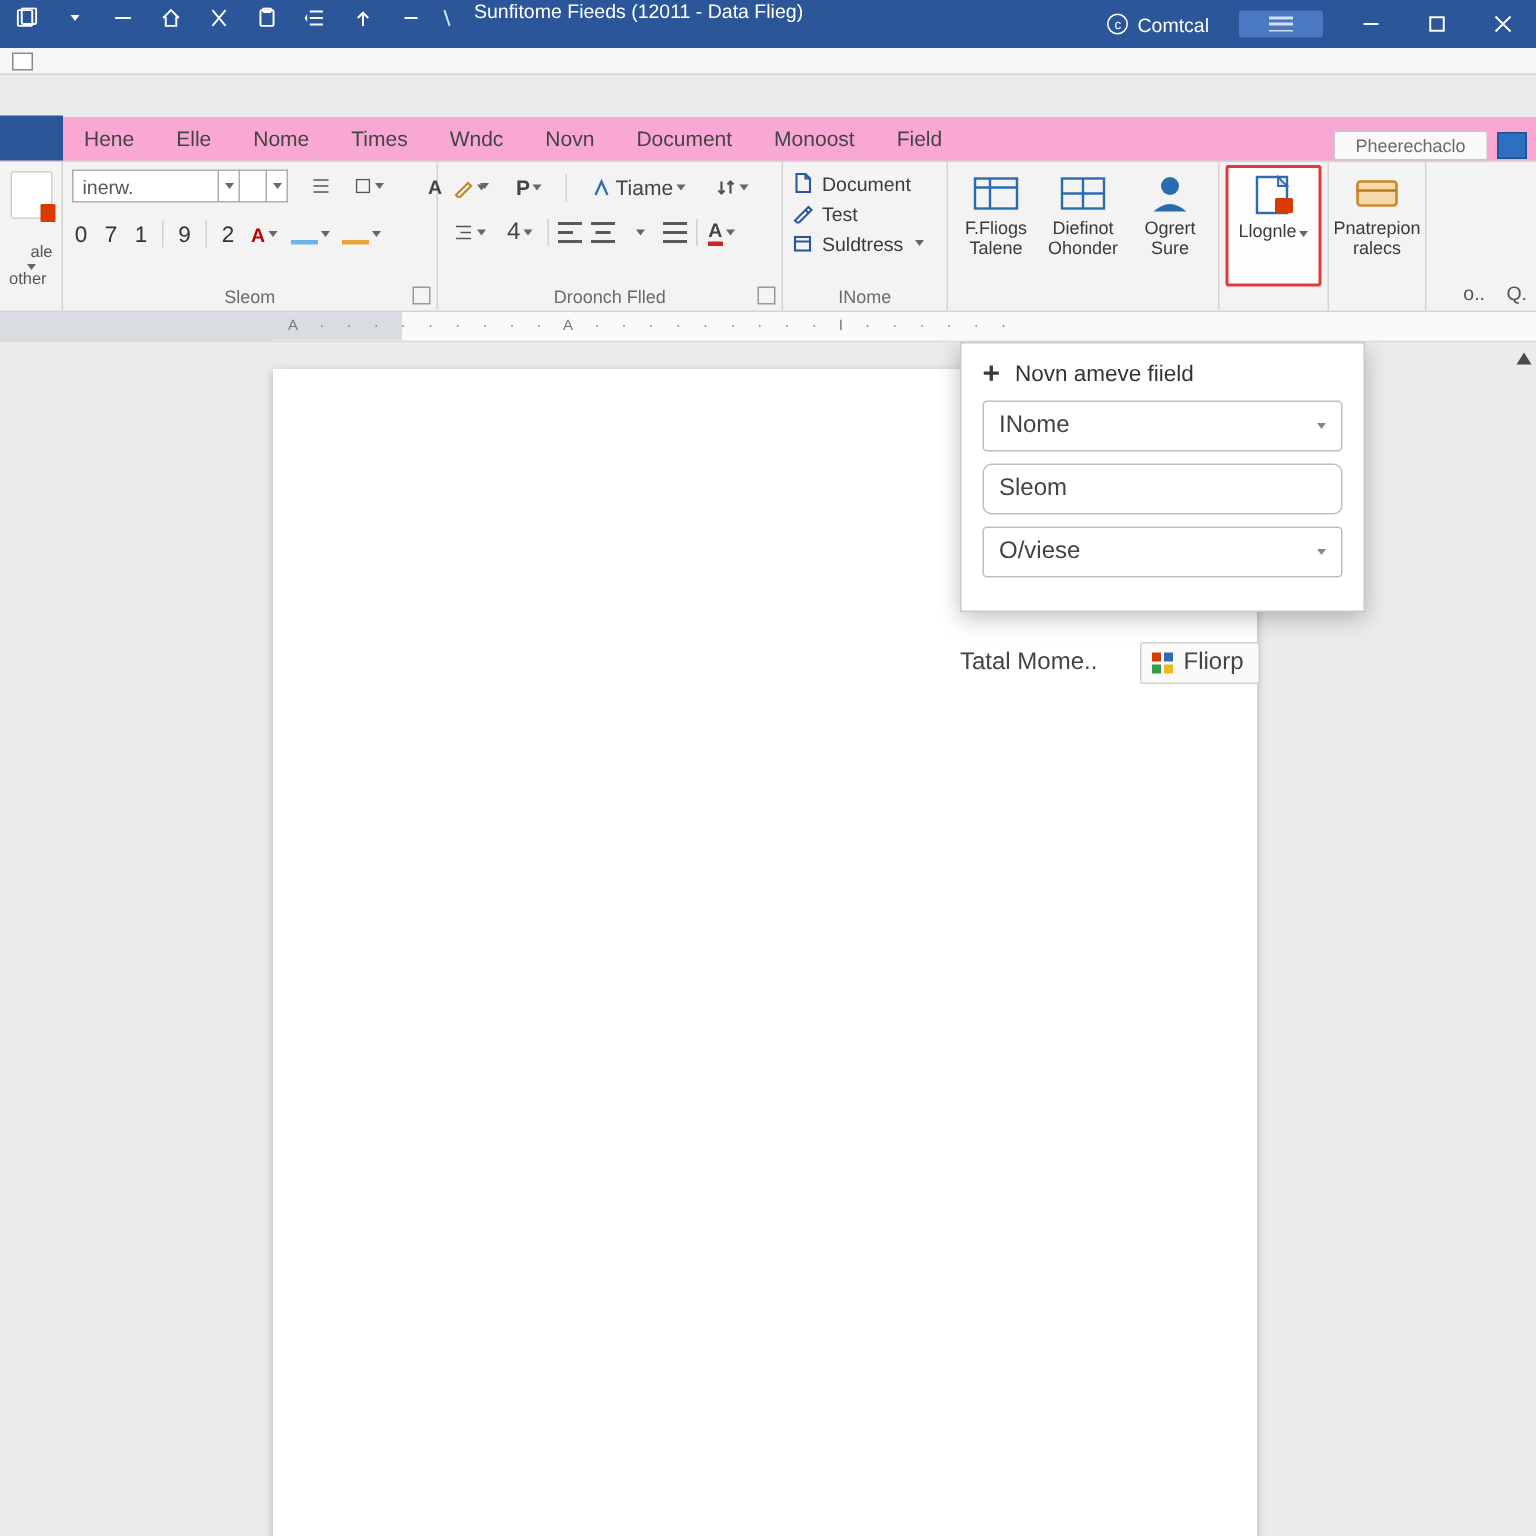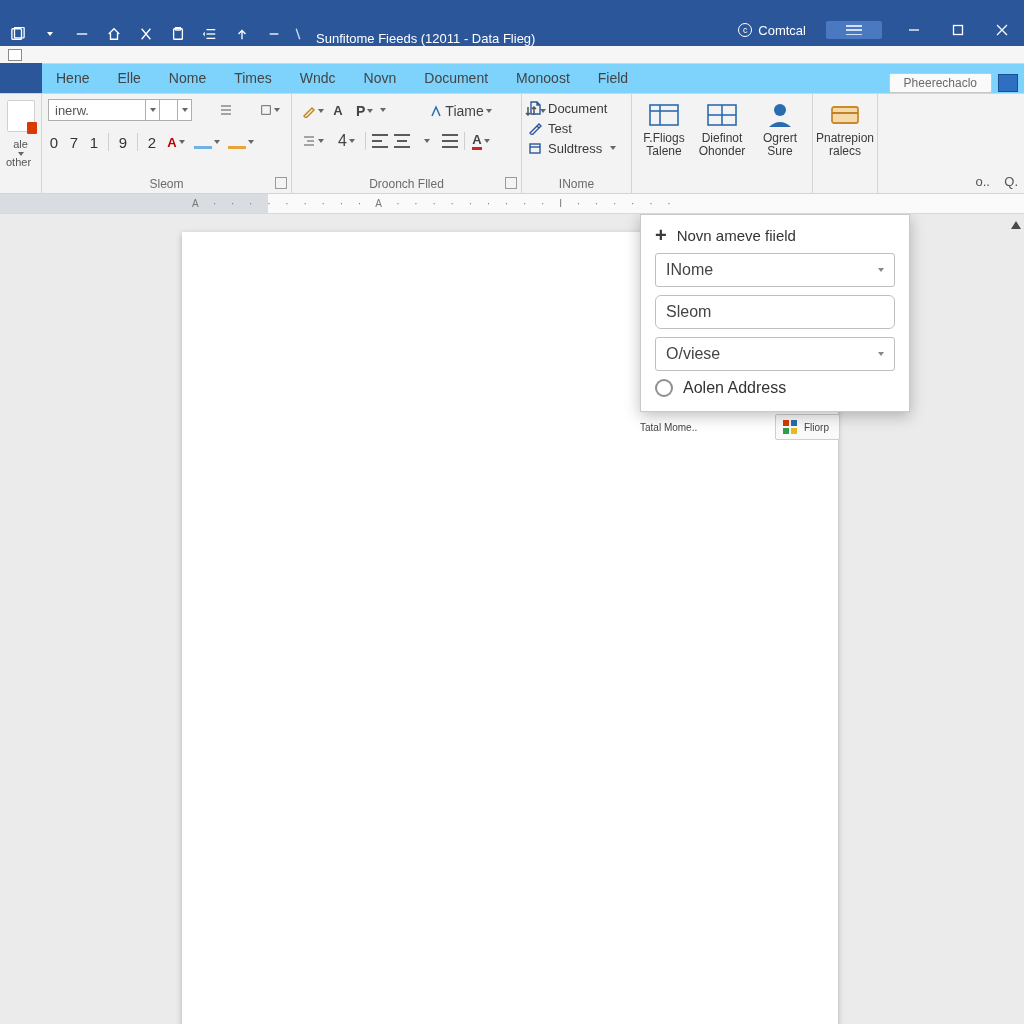--- a/index.html
+++ b/index.html
@@ -10,56 +10,56 @@
     --tab-text:#444;
     --page-bg:#ebebeb;
     --paper:#ffffff;
     --accent-red:#d83b01;
     --blue-text:#2b579a;
   }
   *{box-sizing:border-box;font-family:"Segoe UI",Arial,sans-serif;}
   html,body{margin:0;padding:0;width:1024px;height:1024px;overflow:hidden;background:var(--page-bg);}
   
   .titlebar{
-    height:46px;background:var(--titlebar);display:flex;align-items:flex-end;color:#fff;
+    height:32px;background:var(--titlebar);display:flex;align-items:flex-start;color:#fff;
     font-size:13px;position:relative;
   }
   .tb-left{display:flex;align-items:center;gap:4px;padding-left:4px;}
   .tb-btn{width:28px;height:24px;display:flex;align-items:center;justify-content:center;border-radius:2px;}
   .tb-btn svg{width:14px;height:14px;stroke:#fff;fill:none;stroke-width:1.5;}
   .tb-title{flex:1;text-align:left;padding-left:12px;white-space:nowrap;overflow:hidden;}
   .tb-right{display:flex;align-items:center;gap:0;margin-left:auto;}
   .tb-comtcal{display:flex;align-items:center;gap:6px;padding:0 10px;}
   .tb-comtcal .dot{width:14px;height:14px;border:1.5px solid #fff;border-radius:50%;display:flex;align-items:center;justify-content:center;font-size:9px;}
   .tb-pill{width:56px;height:18px;background:#4a78c1;border-radius:2px;display:flex;align-items:center;justify-content:center;margin:0 10px;}
   .tb-pill-lines{width:16px;height:10px;display:flex;flex-direction:column;justify-content:space-between;}
   .tb-pill-lines span{height:1.5px;background:#cfe0f7;display:block;}
   .win-btn{width:44px;height:32px;display:flex;align-items:center;justify-content:center;}
   .win-btn svg{width:12px;height:12px;stroke:#fff;fill:none;stroke-width:1.3;}
   
   .subbar{height:18px;background:#f6f6f6;border-bottom:1px solid var(--ribbon-border);display:flex;align-items:center;}
   .subbar .sq{width:14px;height:12px;border:1px solid #8a8a8a;margin-left:8px;background:#fff;}
   
-  .tabs-row{height:30px;background:#7dd3fc;display:flex;align-items:flex-end;border-bottom:1px solid var(--ribbon-border);position:relative;}
+  .tabs-row{height:30px;background:#f9a8d4;display:flex;align-items:flex-end;border-bottom:1px solid var(--ribbon-border);position:relative;margin-top:28px;}
   .file-tab{width:42px;height:30px;background:var(--titlebar);}
   .mtab{padding:0 14px;height:30px;line-height:30px;font-size:14px;color:var(--tab-text);cursor:default;}
   .tabs-right{margin-left:auto;display:flex;align-items:center;padding-right:6px;gap:6px;}
   .pheer{border:1px solid #c7c7c7;background:#fafafa;font-size:12px;color:#6b6b6b;padding:2px 14px;border-radius:2px;}
   .blue-sq{width:20px;height:18px;background:#2f6fc1;border:1px solid #1d4e8f;}
   
   .ribbon{background:var(--ribbon-bg);border-bottom:1px solid var(--ribbon-border);display:flex;align-items:stretch;height:100px;}
   .rgroup{border-right:1px solid var(--ribbon-border);display:flex;flex-direction:column;padding:4px 6px 0 6px;position:relative;}
   .rgroup .glabel{position:absolute;bottom:2px;left:0;right:0;text-align:center;font-size:12px;color:#6b6b6b;margin-top:12px;}
   .rgroup .dialog-launcher{position:absolute;right:4px;bottom:4px;width:12px;height:12px;border:1px solid #9a9a9a;}
-  .rrow{display:flex;align-items:center;gap:24px;}
+  .rrow{display:flex;align-items:center;gap:12px;}
   
   .g-left{width:42px;}
   .paste-ico{width:28px;height:32px;border:1px solid #d0d0d0;background:#fff;position:relative;border-radius:2px;margin:2px auto 0;}
   .paste-ico::after{content:"";position:absolute;right:-3px;bottom:-3px;width:10px;height:12px;background:#d83b01;border-radius:1px;}
-  .g-left .small{font-size:11px;color:#555;margin-top:6px;text-align:center;}
+  .g-left .small{font-size:11px;color:#555;margin-top:16px;text-align:right;}
   .g-left .small2{font-size:11px;color:#555;}
   
   .g-font{width:250px;}
   .font-combo{display:flex;align-items:center;height:24px;}
   .font-combo .box{border:1px solid #aeaeae;background:#fff;height:22px;display:flex;align-items:center;}
   .font-combo .name{width:98px;padding:0 6px;font-size:13px;color:#555;}
   .font-combo .size{width:18px;justify-content:center;border-left:none;}
   .font-combo .dd{width:14px;border-left:none;justify-content:center;}
   .mini-btn{height:22px;min-width:20px;display:flex;align-items:center;justify-content:center;font-size:13px;color:#444;}
   .mini-btn .caret{margin-left:2px;}
@@ -106,21 +106,21 @@
     padding:10px 14px 14px 14px;z-index:50;
   }
   .dd-header{display:flex;align-items:center;gap:10px;font-size:15px;color:#333;margin-bottom:8px;}
   .dd-header .plus{font-size:20px;font-weight:bold;color:#3a3a3a;line-height:1;}
   .dd-field{display:flex;align-items:center;border:1px solid #bfbfbf;border-radius:3px;height:34px;padding:0 10px;margin-bottom:8px;font-size:16px;color:#444;justify-content:space-between;}
   .dd-field.round{border-radius:6px;}
   .dd-field .caret{border-top-color:#888;}
   .dd-radio{display:flex;align-items:center;gap:10px;margin-top:6px;font-size:16px;color:#333;}
   .dd-radio .circle{width:18px;height:18px;border:2px solid #8f8f8f;border-radius:50%;}
   
-  .tmrow{position:absolute;left:640px;top:200px;width:200px;display:flex;align-items:center;gap:10px;font-size:10px;color:#444;z-index:40;}
+  .tmrow{position:absolute;left:640px;top:200px;width:200px;display:flex;align-items:center;gap:10px;font-size:16px;color:#444;z-index:40;}
   .tmrow .chip{display:flex;align-items:center;gap:6px;border:1px solid #cfcfcf;background:#fafafa;padding:4px 10px 4px 6px;border-radius:2px;}
   .tmrow .chip .ci{width:16px;height:16px;}
   
   svg{display:block;}
 </style>
 </head>
 <body>
 
 <div class="titlebar">
   <div class="tb-left">
@@ -414,20 +414,34 @@
       <div class="bicon">
           <svg width="30" height="28" viewBox="0 0 30 28" fill="#2b6cb0">
             <circle cx="15" cy="9" r="6"></circle>
             <path d="M4 26 Q15 16 26 26 Z"></path>
           </svg>
         </div>
       <div class="blab"><span>Ogrert</span><br><span>Sure</span></div>
     </div>
   </div>
 
+  <div class="g-big bordered" style="padding:2px 4px 16px 4px">
+    <div class="highlight-red">
+      <div class="big-btn" style="width:56px">
+        <div class="bicon">
+          <svg width="34" height="30" viewBox="0 0 34 30">
+              <rect x="6" y="2" width="20" height="24" fill="#fff" stroke="#2b6cb0" stroke-width="1.6"></rect>
+              <path d="M20 2 L26 8 L20 8 Z" fill="#cfe0f7" stroke="#2b6cb0" stroke-width="1.2"></path>
+              <rect x="18" y="16" width="12" height="10" rx="1" fill="#d83b01"></rect>
+            </svg>
+        </div>
+        <div class="blab"><span>Llognle</span><span class="caret" style="margin-left:2px"></span></div>
+      </div>
+    </div>
+  </div>
 
   <div class="g-big bordered">
     <div class="big-btn">
       <div class="bicon">
           <svg width="32" height="26" viewBox="0 0 32 26" fill="none" stroke="#c98a2c" stroke-width="1.8">
             <rect x="3" y="5" width="26" height="16" rx="2" fill="#f5d9a8"></rect>
             <line x1="3" y1="11" x2="29" y2="11" stroke="#b9791e"></line>
           </svg>
         </div>
       <div class="blab"><span>Pnatrepion</span><br><span>ralecs</span></div>
@@ -463,24 +477,20 @@
     <div class="dd-field">
       <span>INome</span>
       <span class="caret"></span>
     </div>
     <div class="dd-field round">
       <span>Sleom</span>
     </div>
     <div class="dd-field">
       <span>O/viese</span>
       <span class="caret"></span>
-    </div>
-    <div class="dd-radio">
-      <span class="circle"></span>
-      <span>Aolen Address</span>
     </div>
   </div>
 
   <div class="tmrow">
     <span style="flex:1">Tatal Mome..</span>
     <div class="chip">
       <svg class="ci" viewBox="0 0 16 16">
           <rect x="1" y="1" width="6" height="6" fill="#d83b01"></rect>
           <rect x="9" y="1" width="6" height="6" fill="#2b6cb0"></rect>
           <rect x="1" y="9" width="6" height="6" fill="#2e9e4b"></rect>

